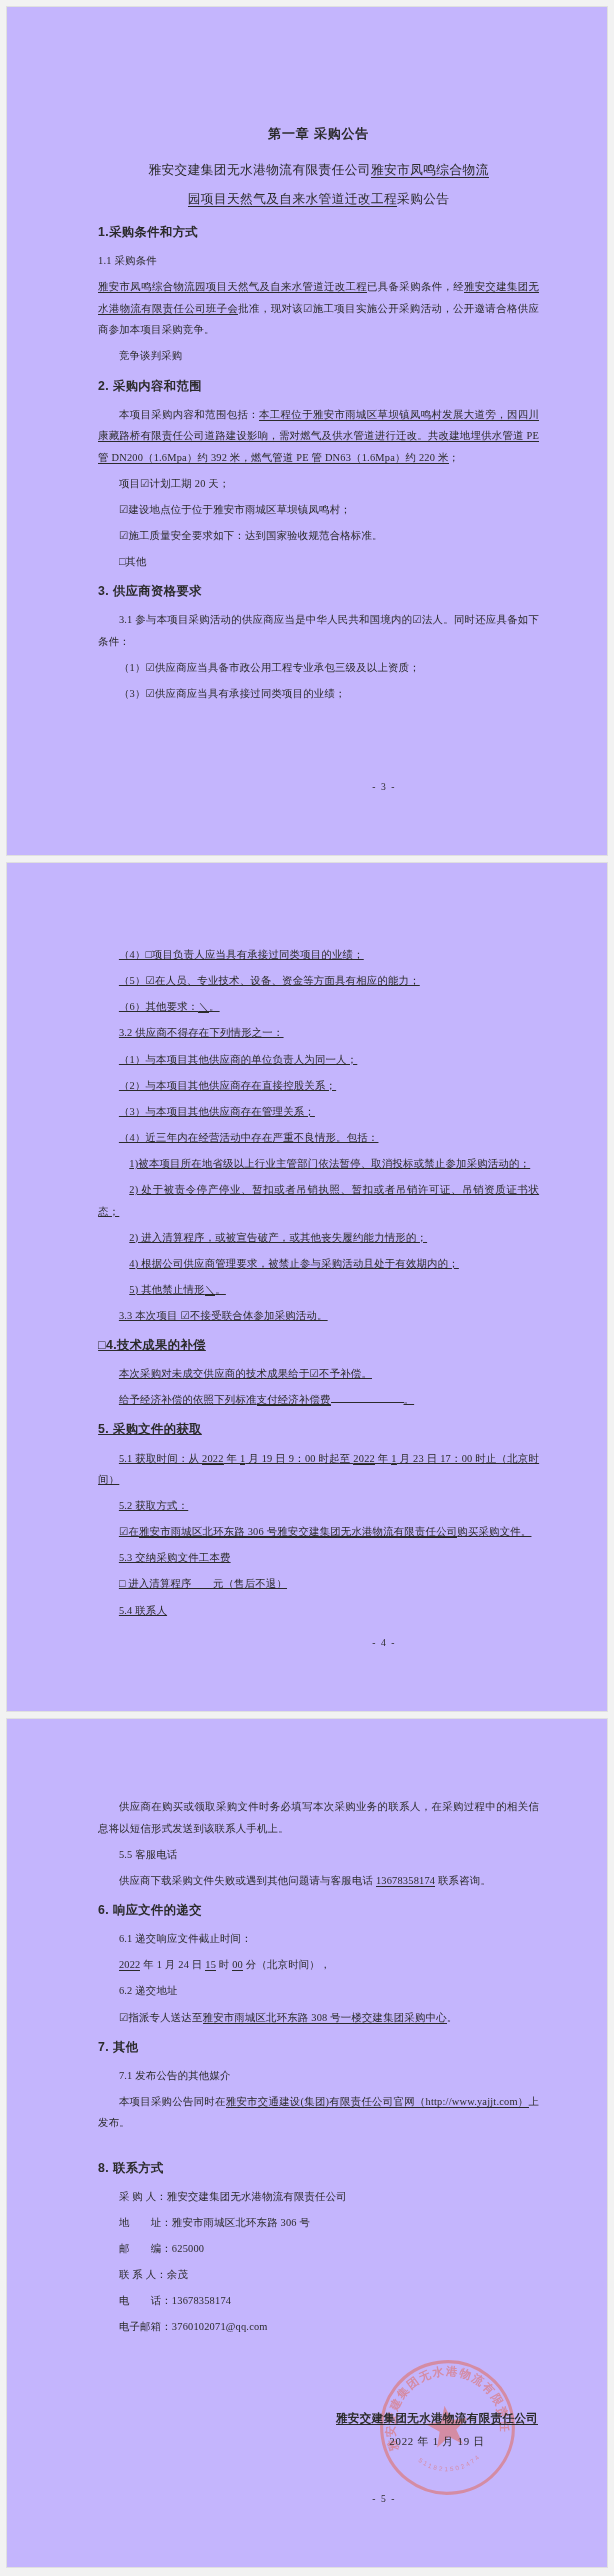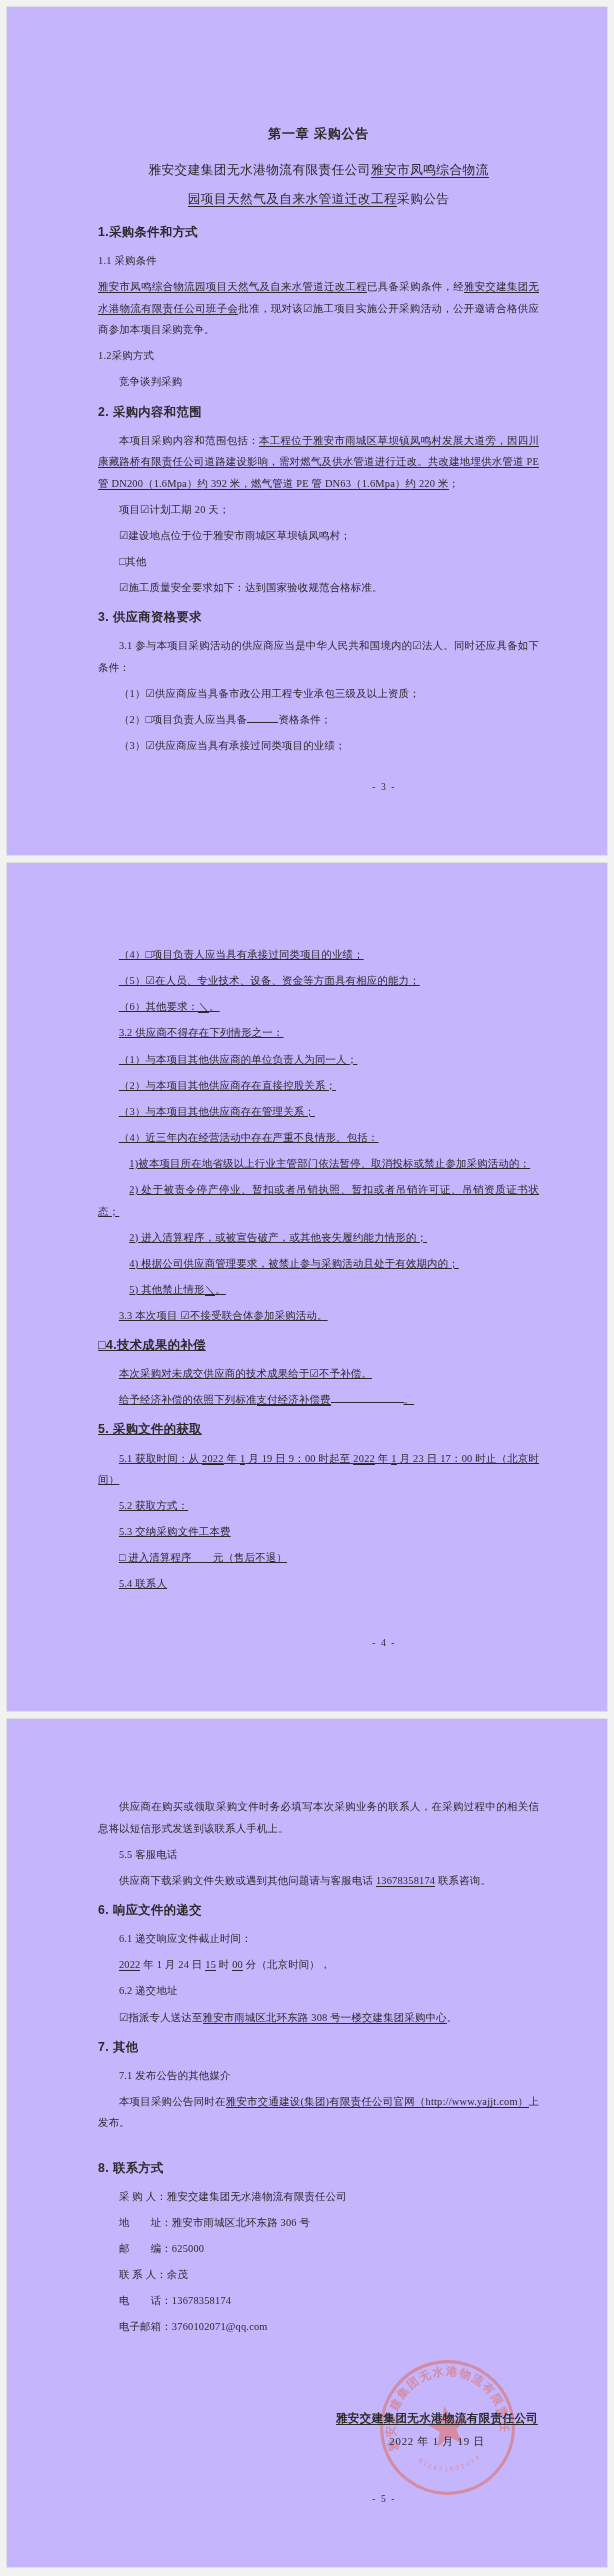--- a/index.html
+++ b/index.html
@@ -92,32 +92,30 @@
 <div class="doc-wrap">
 
   <div class="page pg1">
     <div class="content">
         <p class="blk chapter"><span>第一章 采购公告</span></p>
         <p class="blk title"><span>雅安交建集团无水港物流有限责任公司</span><span class="u">雅安市凤鸣综合物流</span></p>
         <p class="blk title"><span class="u">园项目天然气及自来水管道迁改工程</span><span>采购公告</span></p>
         <p class="blk heading"><span>1.采购条件和方式</span></p>
         <p class="blk flush"><span>1.1 采购条件</span></p>
         <p class="blk flush"><span class="u">雅安市凤鸣综合物流园项目天然气及自来水管道迁改工程</span><span>已具备采购条件，经</span><span class="u">雅安交建集团无水港物流有限责任公司班子会</span><span>批准，现对该☑施工项目实施公开采购活动，公开邀请合格供应商参加本项目采购竞争。</span></p>
-        <p class="blk flush"><span>1.2采购方式</span></p>
         <p class="blk item"><span>竞争谈判采购</span></p>
         <p class="blk heading"><span>2. 采购内容和范围</span></p>
         <p class="blk body"><span>本项目采购内容和范围包括：</span><span class="u">本工程位于雅安市雨城区草坝镇凤鸣村发展大道旁，因四川康藏路桥有限责任公司道路建设影响，需对燃气及供水管道进行迁改。共改建地埋供水管道 PE 管 DN200（1.6Mpa）约 392 米，燃气管道 PE 管 DN63（1.6Mpa）约 220 米</span><span>；</span></p>
         <p class="blk item"><span>项目☑计划工期 20 天；</span></p>
         <p class="blk item"><span>☑建设地点位于位于雅安市雨城区草坝镇凤鸣村；</span></p>
+        <p class="blk item"><span>☑施工质量安全要求如下：达到国家验收规范合格标准。</span></p>
         <p class="blk item"><span>□其他</span></p>
-        <p class="blk item"><span>☑施工质量安全要求如下：达到国家验收规范合格标准。</span></p>
         <p class="blk heading"><span>3.  供应商资格要求</span></p>
         <p class="blk body"><span>3.1 参与本项目采购活动的供应商应当是中华人民共和国境内的☑法人。同时还应具备如下条件：</span></p>
         <p class="blk item"><span>（1）☑供应商应当具备市政公用工程专业承包三级及以上资质；</span></p>
-        <p class="blk item"><span>（2）□项目负责人应当具备</span><span class="blank" style="width: 3em;"></span><span>资格条件；</span></p>
         <p class="blk item"><span>（3）☑供应商应当具有承接过同类项目的业绩；</span></p>
       </div>
     <div class="page-number">- 3 -</div>
   </div>
 
   <div class="page pg2">
     <div class="content">
         <p class="blk item"><span>（4）□项目负责人应当具有承接过同类项目的业绩；</span></p>
         <p class="blk item"><span>（5）☑在人员、专业技术、设备、资金等方面具有相应的能力；</span></p>
         <p class="blk item"><span>（6）其他要求：</span><span class="u">＼</span><span>。</span></p>
@@ -131,20 +129,21 @@
         <p class="blk item2"><span>2) 进入清算程序，或被宣告破产，或其他丧失履约能力情形的；</span></p>
         <p class="blk item2"><span>4) 根据公司供应商管理要求，被禁止参与采购活动且处于有效期内的；</span></p>
         <p class="blk item2"><span>5) 其他禁止情形</span><span class="u">＼</span><span>。</span></p>
         <p class="blk item"><span>3.3 本次项目 ☑不接受联合体参加采购活动。</span></p>
         <p class="blk heading"><span>□4.技术成果的补偿</span></p>
         <p class="blk item"><span>本次采购对未成交供应商的技术成果给于☑不予补偿。</span></p>
         <p class="blk item"><span>给予经济补偿的依照下列标准</span><span class="u">支付经济补偿费</span><span class="blank" style="width: 7em;"></span><span>。</span></p>
         <p class="blk heading"><span>5. 采购文件的获取</span></p>
         <p class="blk body"><span>5.1 获取时间：从 </span><span class="u">2022</span><span> 年 </span><span class="u">1</span><span> 月 19 日 9：00 时起至 </span><span class="u">2022</span><span> 年 </span><span class="u">1</span><span> 月 23 日 17：00 时止（北京时间）</span></p>
         <p class="blk item"><span>5.2 获取方式：</span></p>
+        <p class="blk item"><span>☑在</span><span class="u">雅安市雨城区北环东路 306 号雅安交建集团无水港物流有限责任公司</span><span>购买采购文件。</span></p>
         <p class="blk item"><span>5.3 交纳采购文件工本费</span></p>
         <p class="blk item"><span>□ 进入清算程序　　元（售后不退）</span></p>
         <p class="blk item"><span>5.4 联系人</span></p>
       </div>
     <div class="page-number">- 4 -</div>
   </div>
 
   <div class="page pg3">
     <div class="content">
         <p class="blk body"><span>供应商在购买或领取采购文件时务必填写本次采购业务的联系人，在采购过程中的相关信息将以短信形式发送到该联系人手机上。</span></p>

